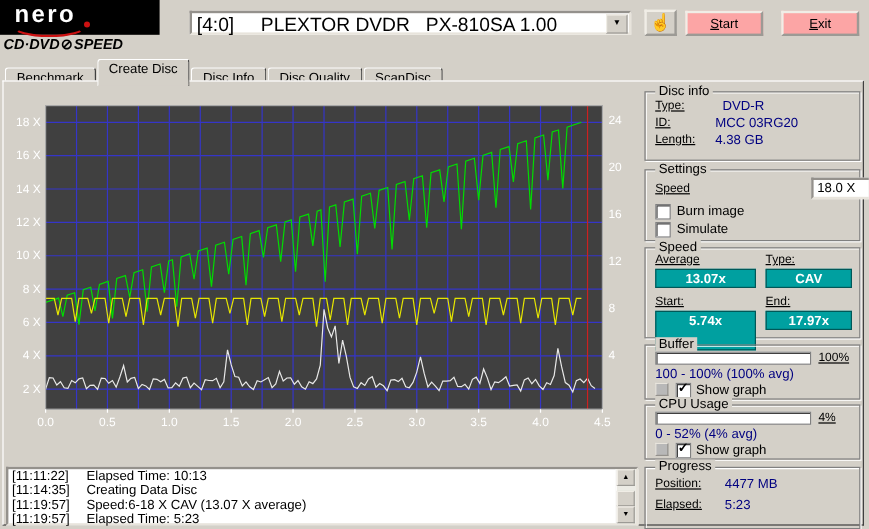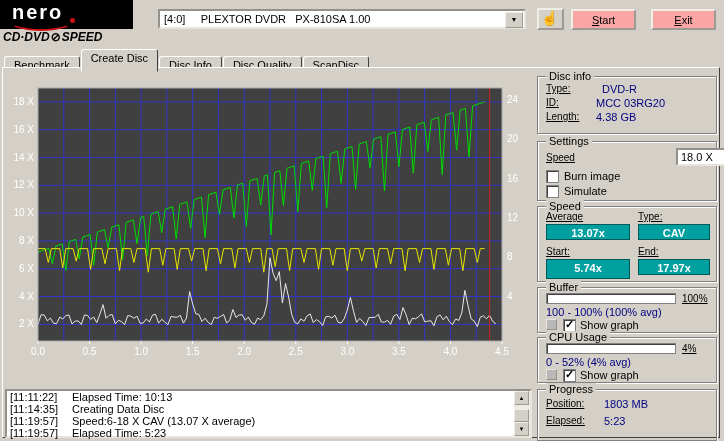--- a/index.html
+++ b/index.html
@@ -13,21 +13,21 @@
   }
   .abs{position:absolute;}
   
   .logo-black{left:0;top:0;width:133px;height:29px;background:#000;}
   .nero-text{position:absolute;left:12px;top:1px;color:#fff;font-size:20px;font-weight:bold;letter-spacing:2px;}
   .nero-swoosh{position:absolute;left:10px;top:13px;width:58px;height:14px;border:2px solid transparent;border-bottom-color:#cc1111;border-radius:50%;}
   .nero-dot{position:absolute;left:70px;top:18px;width:5px;height:5px;background:#cc1111;border-radius:50%;}
   .logo-sub{left:3px;top:30px;font-size:12px;font-weight:bold;font-style:italic;white-space:nowrap;}
   .logo-sub .slash{font-style:normal;padding:0 1px;}
   .combo{left:158px;top:9px;width:368px;height:20px;background:#fff;border:2px inset #e8e4dc;box-sizing:border-box;}
-  .combo-text{position:absolute;left:4px;top:2px;white-space:pre;font-size:11px;}
+  .combo-text{position:absolute;left:4px;top:2px;white-space:pre;font-size:16px;}
   .combo-arrow{position:absolute;right:1px;top:1px;width:16px;height:14px;background:#d4d0c8;border:1px outset #f0ede6;text-align:center;font-size:7px;line-height:14px;}
   .toolbtn{left:537px;top:8px;width:27px;height:22px;background:#d4d0c8;border:2px outset #f0ede6;box-sizing:border-box;text-align:center;}
   .hand-glyph{font-size:14px;line-height:17px;color:#c9a227;}
   .pushbtn{background:#fca5a5;border:2px outset #f0ede6;box-sizing:border-box;font-size:11px;padding:0;font-family:"Liberation Sans",sans-serif;display:block;}
   .pushbtn::first-letter{text-decoration:underline;}
   .btn-start{left:571px;top:9px;width:65px;height:21px;}
   .btn-exit{left:651px;top:9px;width:65px;height:21px;}
   
   .tabs{left:4px;top:50px;height:18px;white-space:nowrap;}
   .tab{display:inline-block;vertical-align:bottom;height:15px;padding:2px 9px 0 9px;margin-right:1px;
@@ -188,21 +188,21 @@
 </div>
 
 <div class="abs group" style="top:206px;height:76px;">
   <span class="legend">Speed</span>
   <span class="lbl" style="left:8px;top:4px;">Average</span>
   <span class="lbl" style="left:100px;top:4px;">Type:</span>
   <span class="speed-val" style="left:8px;top:17px;width:84px;height:16px;">13.07x</span>
   <span class="speed-val" style="left:100px;top:17px;width:72px;height:16px;">CAV</span>
   <span class="lbl" style="left:8px;top:39px;">Start:</span>
   <span class="lbl" style="left:100px;top:39px;">End:</span>
-  <span class="speed-val" style="left:8px;top:52px;width:84px;height:20px;">5.74x</span>
+  <span class="speed-val" style="left:8px;top:52px;width:84px;height:33px;">5.74x</span>
   <span class="speed-val" style="left:100px;top:52px;width:72px;height:16px;">17.97x</span>
 </div>
 
 <div class="abs group" style="top:287px;height:46px;">
   <span class="legend">Buffer</span>
   <span class="pbar" style="left:8px;top:5px;width:130px;"><span class="pbar-fill" style="width: 100%;"></span></span>
   <span class="lbl" style="left:144px;top:5px;">100%</span>
   <span class="val" style="left:8px;top:18px;">100 - 100% (100% avg)</span>
   <span class="swatch" style="left:8px;top:31px;"></span>
   <span class="checkbox checked" style="left:25px;top:31px;"></span>
@@ -215,21 +215,21 @@
   <span class="lbl" style="left:144px;top:5px;">4%</span>
   <span class="val" style="left:8px;top:18px;">0 - 52% (4% avg)</span>
   <span class="swatch" style="left:8px;top:31px;"></span>
   <span class="checkbox checked" style="left:25px;top:31px;"></span>
   <span class="cb-label" style="left:42px;top:31px;">Show graph</span>
 </div>
 
 <div class="abs group" style="top:389px;height:52px;">
   <span class="legend">Progress</span>
   <span class="lbl" style="left:8px;top:8px;">Position:</span>
-  <span class="val" style="left:66px;top:8px;">1803 MB</span>
+  <span class="val" style="left:66px;top:8px;">4477 MB</span>
   <span class="lbl" style="left:8px;top:25px;">Elapsed:</span>
   <span class="val" style="left:66px;top:25px;">5:23</span>
 </div>
 
 <div class="abs logbox">
   <div class="log-line"><span class="log-time">[11:11:22]</span><span>Elapsed Time: 10:13</span></div>
   <div class="log-line"><span class="log-time">[11:14:35]</span><span>Creating Data Disc</span></div>
   <div class="log-line"><span class="log-time">[11:19:57]</span><span>Speed:6-18 X CAV (13.07 X average)</span></div>
   <div class="log-line"><span class="log-time">[11:19:57]</span><span>Elapsed Time: 5:23</span></div>
   <div class="scrollbar">

